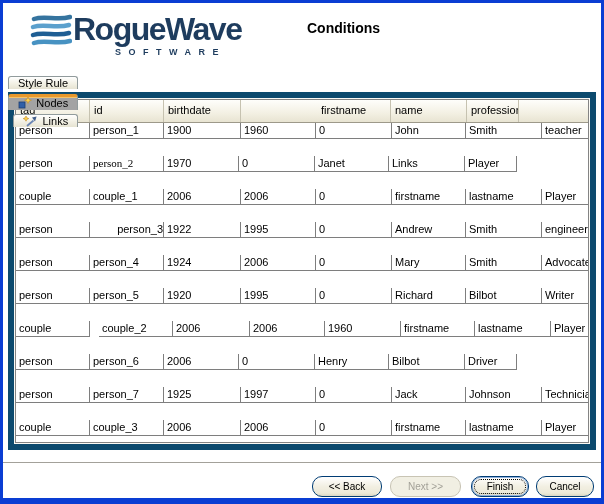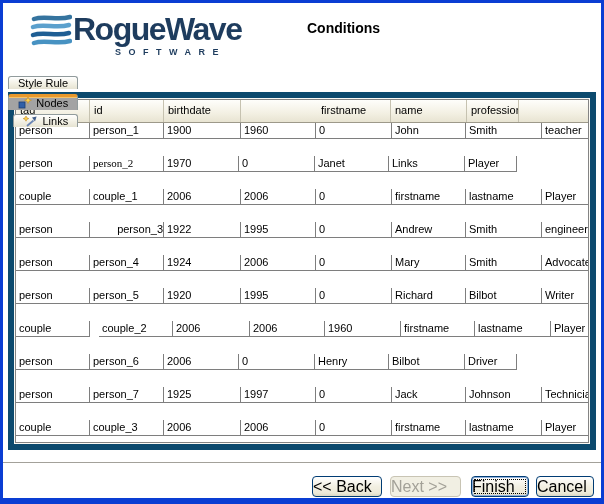--- a/index.html
+++ b/index.html
@@ -84,24 +84,24 @@
     background:linear-gradient(#d7e4fe, #c3d5fa 55%, #aec5f2);
   }
   .sb-grip {
     position:absolute; left:50%; top:4px; width:11px; height:9px; margin-left:-5px;
     background:repeating-linear-gradient(90deg,#93aadf 0 1px, transparent 1px 3px);
   }
   
   .separator { position:absolute; left:0; top:459px; width:598px; border-top:1px solid #a3a19a; }
   .btn {
     position:absolute; top:473px; height:21px;
-    border:1px solid #003c74; border-radius:4px;
+    border:1px solid #003c74; border-radius:10px;
     background:linear-gradient(#ffffff, #f2efe2 50%, #ece9d8 85%, #dcd7c2);
-    font-family:"Liberation Sans", sans-serif; font-size:16px; color:#000;
-    text-align:left; cursor:default;
+    font-family:"Liberation Sans", sans-serif; font-size:10px; color:#000;
+    text-align:center; cursor:default;
   }
   .btn-back   { left:309px; width:70px; }
   .btn-next   { left:387px; width:71px; }
   .btn-finish { left:468px; width:58px; box-shadow:inset 0 0 0 1px #8fb0dc; outline:1px dotted #000; outline-offset:-4px; }
   .btn-cancel { left:533px; width:58px; }
   .btn.disabled { border-color:#c8c4b4; color:#a3a198; background:#f1efe3; box-shadow:none; }
 </style>
 </head>
 <body>
 

